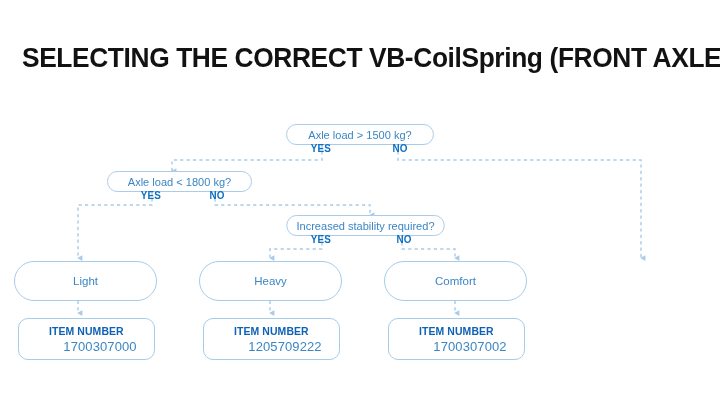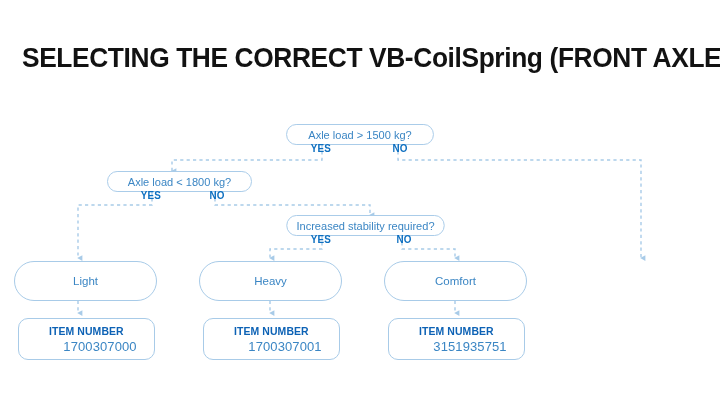--- a/index.html
+++ b/index.html
@@ -164,21 +164,21 @@
   </div>
 
 
   <div class="node item" style="left:18px; top:318px; width:137px;">
     <span class="item-label">ITEM NUMBER</span>
     <span class="item-value">1700307000</span>
   </div>
 
   <div class="node item" style="left:203px; top:318px; width:137px;">
     <span class="item-label">ITEM NUMBER</span>
-    <span class="item-value">1700307001</span>
+    <span class="item-value">1205709222</span>
   </div>
 
   <div class="node item" style="left:388px; top:318px; width:137px;">
     <span class="item-label">ITEM NUMBER</span>
-    <span class="item-value">3151935751</span>
+    <span class="item-value">1700307002</span>
   </div>
 
 </div>
 
 </body></html>

